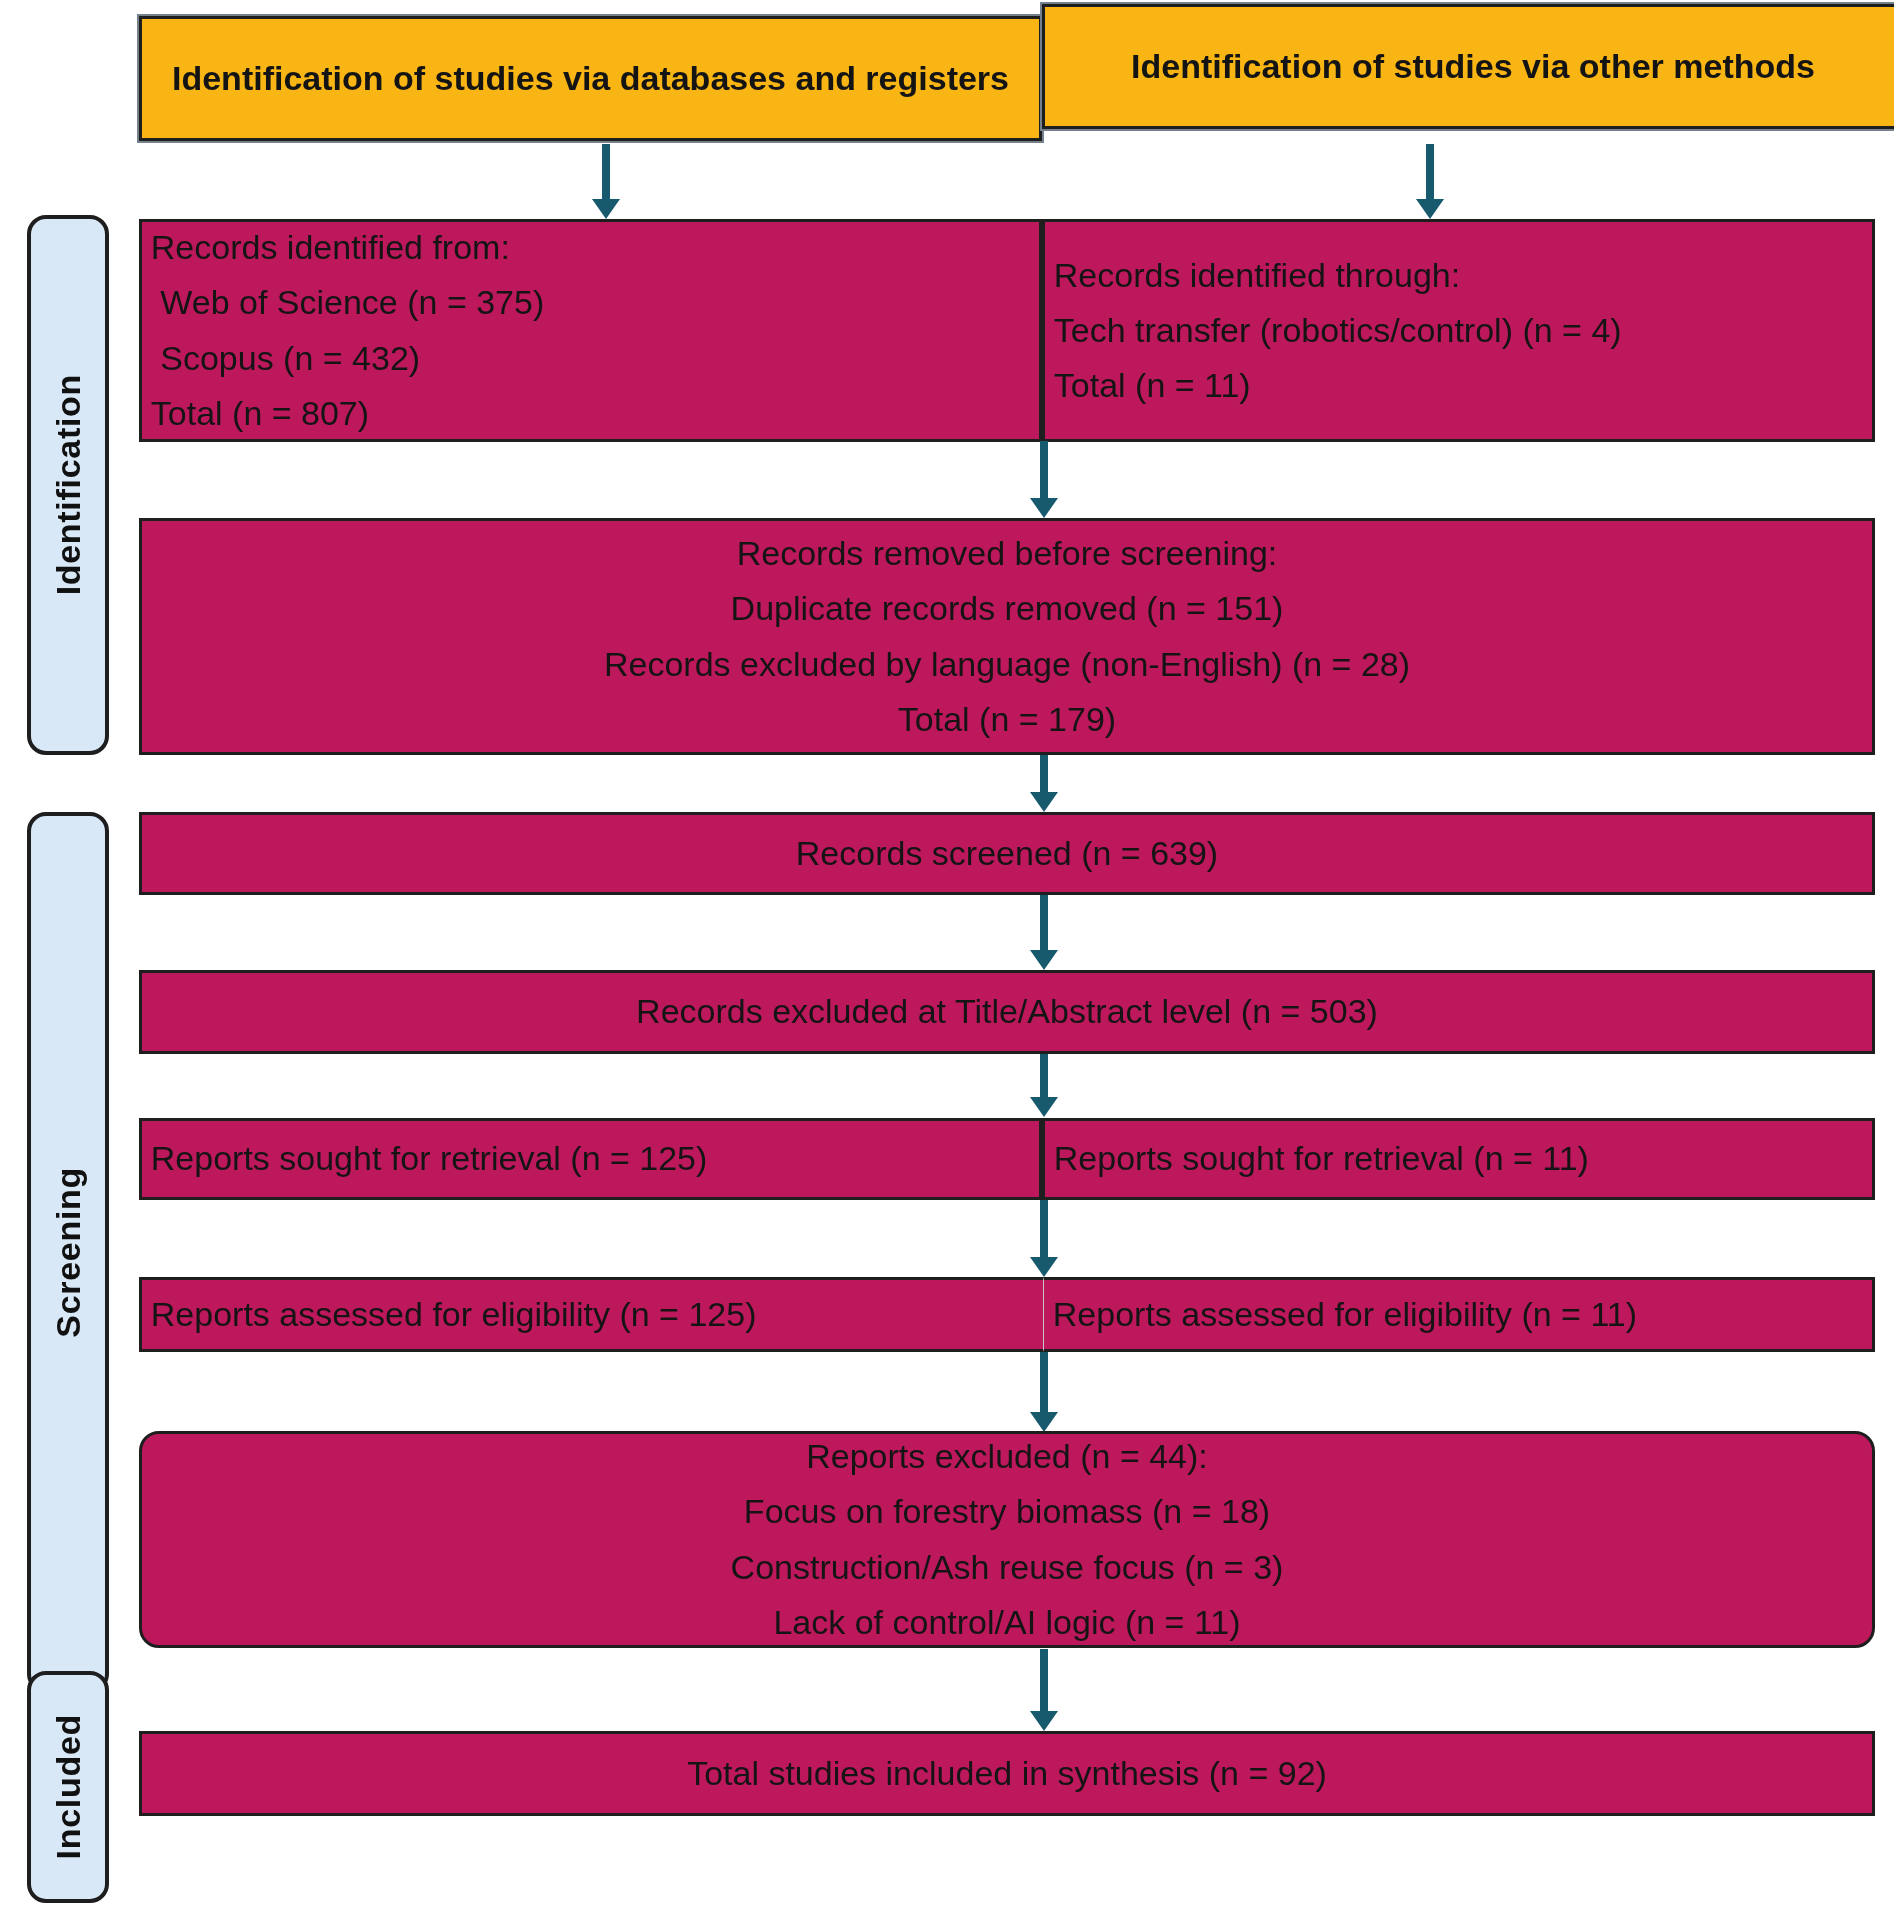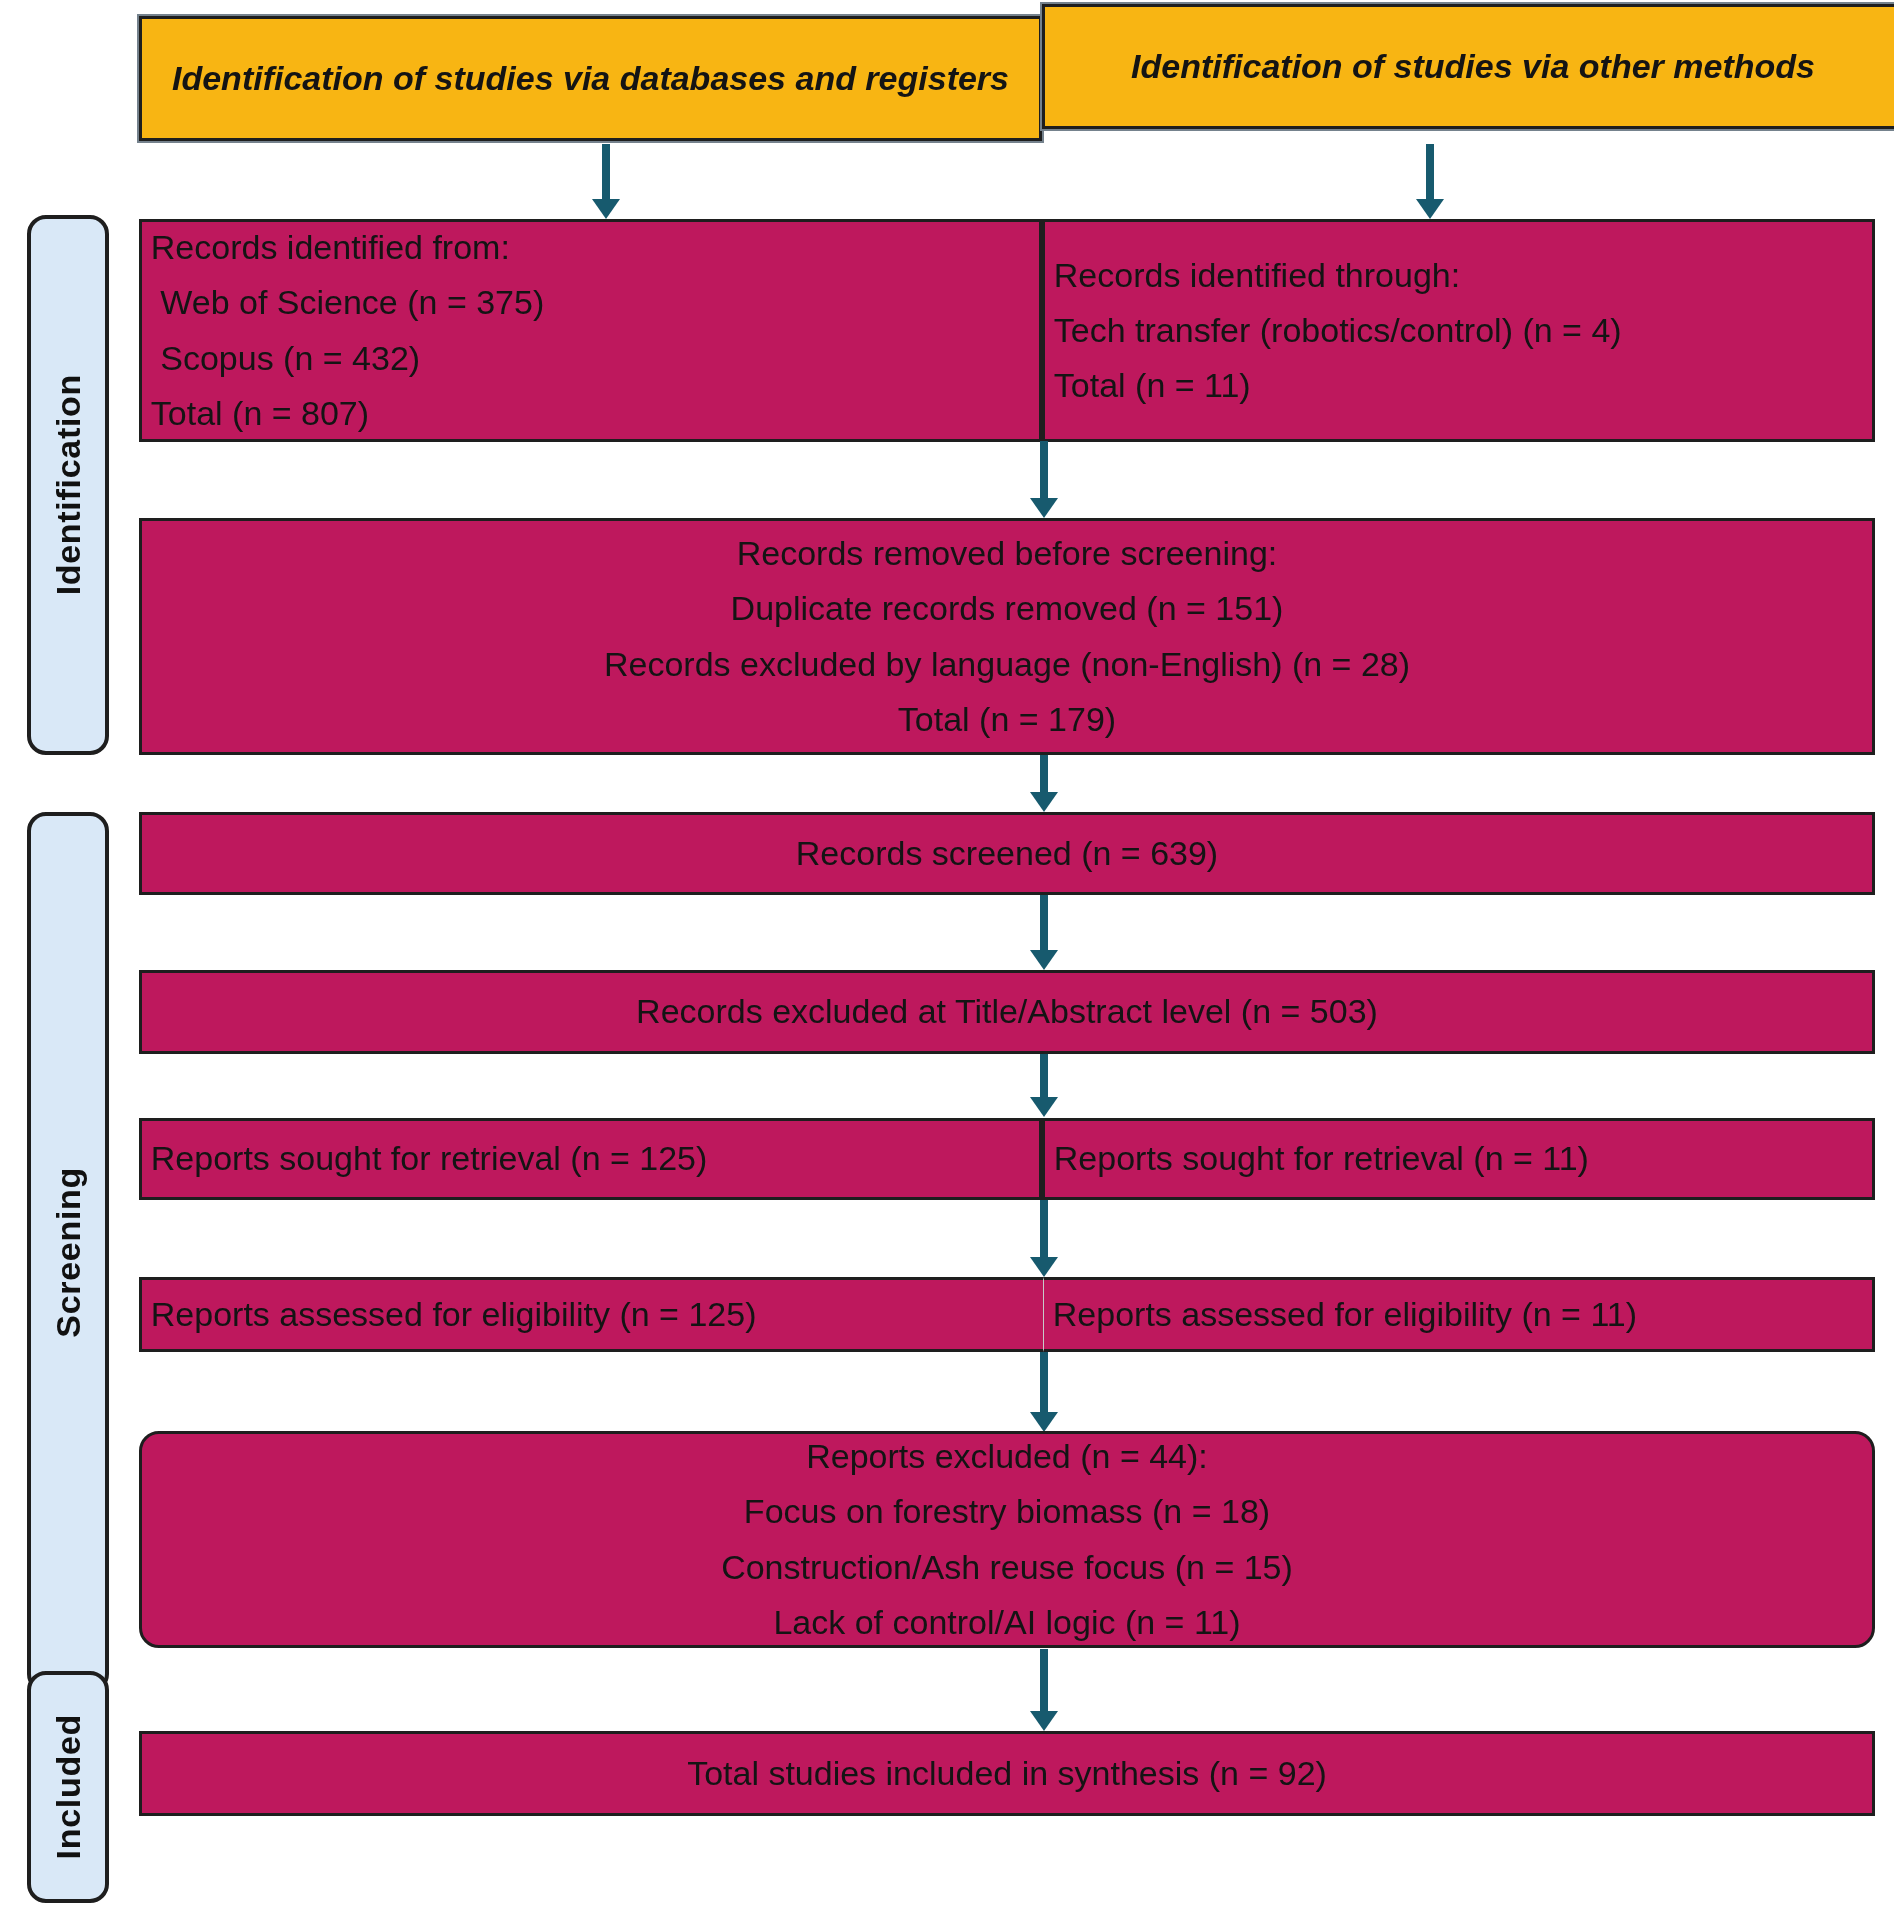--- a/index.html
+++ b/index.html
@@ -40,21 +40,20 @@
     background:var(--header-bg);
     border:3.6px solid var(--border);
     outline:2.2px solid #75828D;
     align-items:center;
     text-align:center;
     justify-content:center;
     font-size:34px;
     font-weight:600;
     line-height:1.55;
     padding:16px 29px;
-    font-style:italic;
   }
   
   .stage{
     position:absolute;
     left:27px;
     width:82px;
     background:var(--sidebar-bg);
     border:4.4px solid var(--border);
     border-radius:19px;
     display:flex;
@@ -189,21 +188,21 @@
   </div>
 
   <div class="arrow" style="left:1029px;top:1352px;height:80px;">
       <div class="shaft"></div>
       <div class="head"></div>
     </div>
 
   <div class="box center" style="left:139px;top:1431px;width:1736px;height:217px;border-radius:20px;">
     <div class="line">Reports excluded (n = 44):</div>
     <div class="line">Focus on forestry biomass (n = 18)</div>
-    <div class="line">Construction/Ash reuse focus (n = 15)</div>
+    <div class="line">Construction/Ash reuse focus (n = 3)</div>
     <div class="line">Lack of control/AI logic (n = 11)</div>
   </div>
 
   <div class="arrow" style="left:1029px;top:1649px;height:82px;">
       <div class="shaft"></div>
       <div class="head"></div>
     </div>
 
   <div class="box center" style="left:139px;top:1731px;width:1736px;height:85px;">
     <div class="line">Total studies included in synthesis (n = 92)</div>

